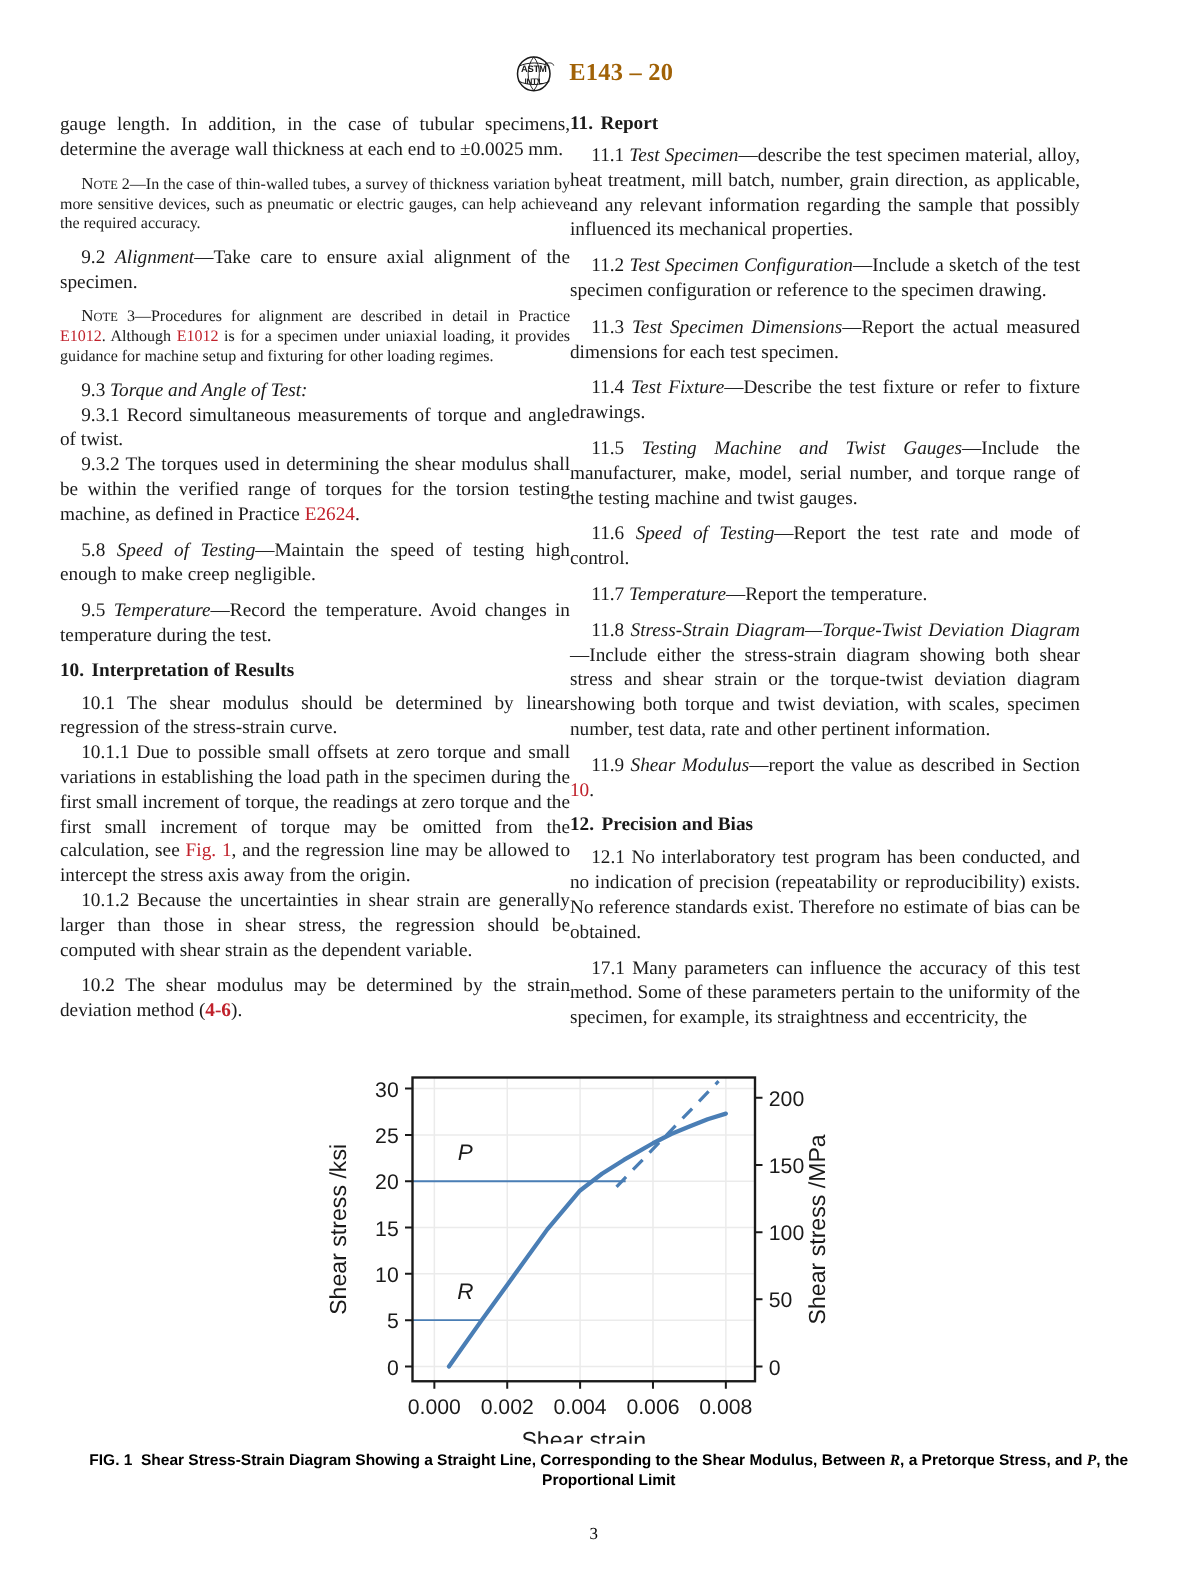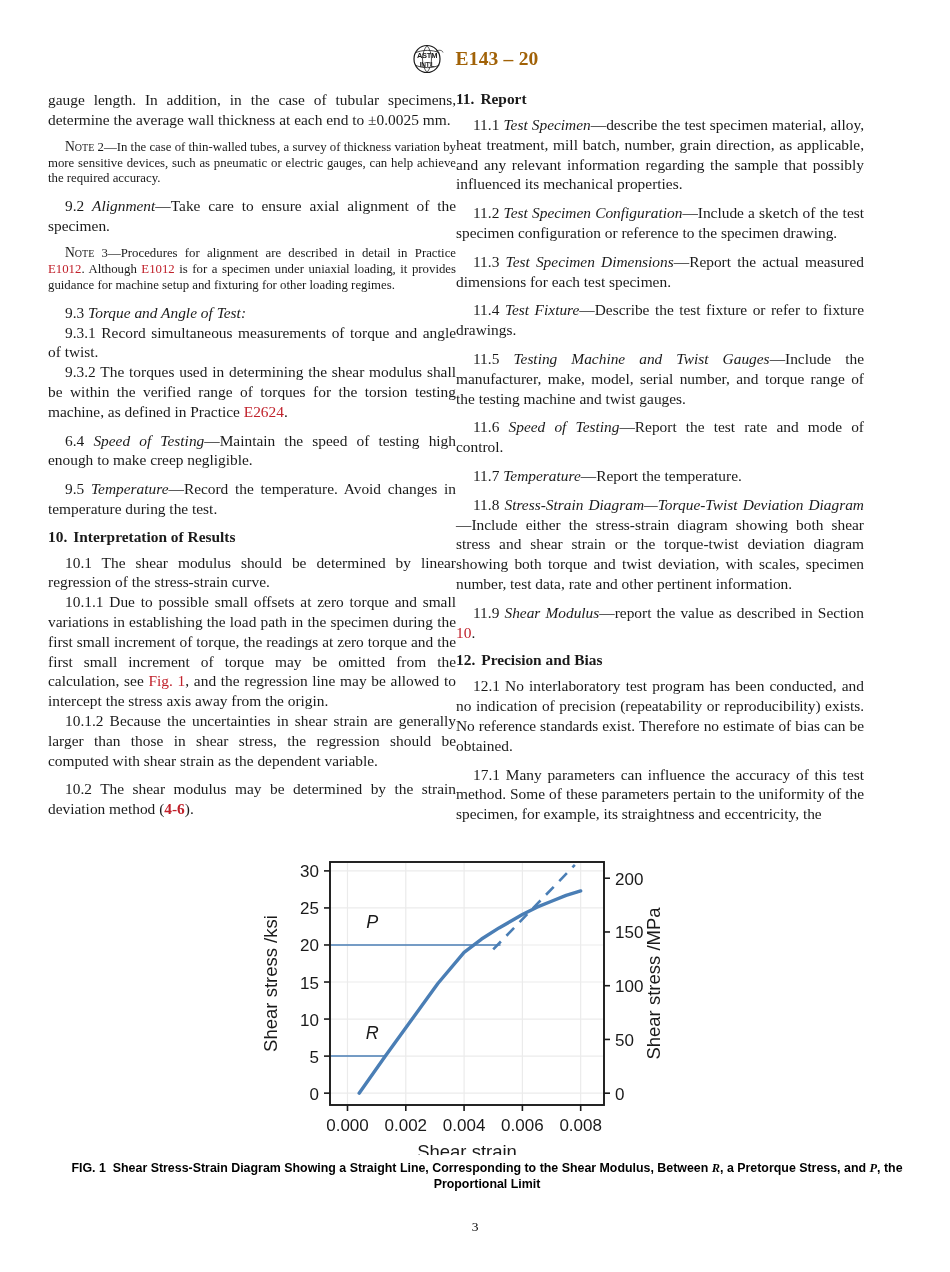--- a/index.html
+++ b/index.html
@@ -122,21 +122,21 @@
       <p class="body-p indent"><span>9.2 </span><i>Alignment</i><span>—Take care to ensure axial alignment of the specimen.</span></p>
 
       <p class="note"><span class="sc">Note</span><span> 3—Procedures for alignment are described in detail in Practice </span><span class="lnk">E1012</span><span>. Although </span><span class="lnk">E1012</span><span> is for a specimen under uniaxial loading, it provides guidance for machine setup and fixturing for other loading regimes.</span></p>
 
       <p class="body-p indent tight"><span>9.3 </span><i>Torque and Angle of Test:</i></p>
 
       <p class="body-p indent tight">9.3.1 Record simultaneous measurements of torque and angle of twist.</p>
 
       <p class="body-p indent"><span>9.3.2 The torques used in determining the shear modulus shall be within the verified range of torques for the torsion testing machine, as defined in Practice </span><span class="lnk">E2624</span><span>.</span></p>
 
-      <p class="body-p indent"><span>6.4 </span><i>Speed of Testing</i><span>—Maintain the speed of testing high enough to make creep negligible.</span></p>
+      <p class="body-p indent"><span>5.8 </span><i>Speed of Testing</i><span>—Maintain the speed of testing high enough to make creep negligible.</span></p>
 
       <p class="body-p indent"><span>9.5 </span><i>Temperature</i><span>—Record the temperature. Avoid changes in temperature during the test.</span></p>
 
       <h3 class="sec spacer-top"><span class="num">10.</span><span>Interpretation of Results</span></h3>
 
       <p class="body-p indent tight">10.1 The shear modulus should be determined by linear regression of the stress-strain curve.</p>
 
       <p class="body-p indent tight"><span>10.1.1  Due to possible small offsets at zero torque and small variations in establishing the load path in the specimen during the first small increment of torque, the readings at zero torque and the first small increment of torque may be omitted from the calculation, see </span><span class="lnk">Fig. 1</span><span>, and the regression line may be allowed to intercept the stress axis away from the origin.</span></p>
 
       <p class="body-p indent">10.1.2 Because the uncertainties in shear strain are generally larger than those in shear stress, the regression should be computed with shear strain as the dependent variable.</p>

